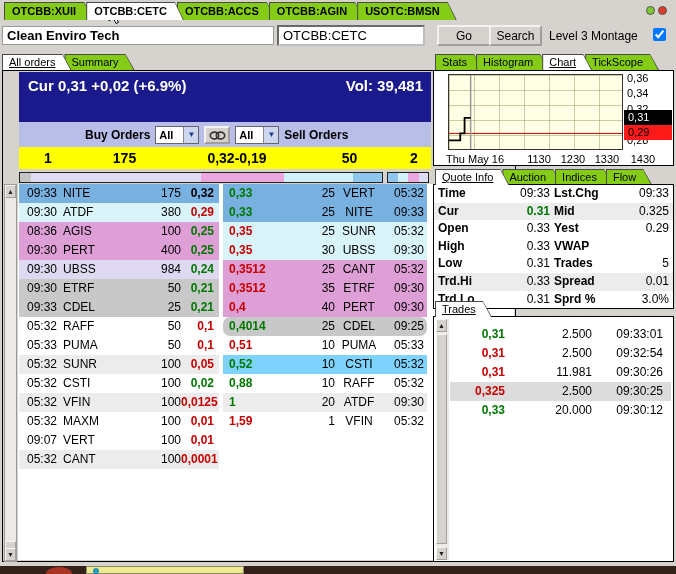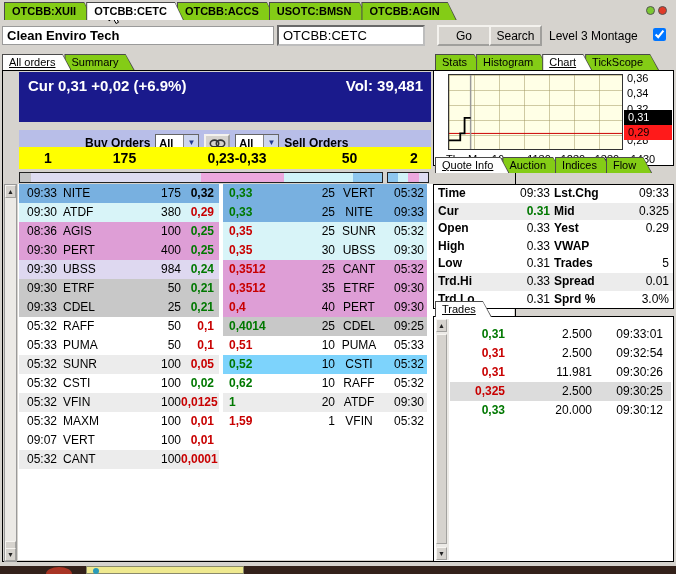--- a/index.html
+++ b/index.html
@@ -83,24 +83,24 @@
       <div class="tabo">
         <div class="tabi">OTCBB:XUII</div>
       </div>
       <div class="tabo active">
         <div class="tabi">OTCBB:CETC</div>
       </div>
       <div class="tabo">
         <div class="tabi">OTCBB:ACCS</div>
       </div>
       <div class="tabo">
+        <div class="tabi">OTCBB:AGIN</div>
+      </div>
+      <div class="tabo">
         <div class="tabi">USOTC:BMSN</div>
-      </div>
-      <div class="tabo">
-        <div class="tabi">OTCBB:AGIN</div>
       </div>
     </div>
   <div class="circlebtn" style="left: 646px; top: 6px; background: rgb(124, 200, 50);" id="wc-0"></div>
   <div class="circlebtn" style="left: 658px; top: 6px; background: rgb(224, 58, 40);" id="wc-1"></div>
 
   <div class="namefield">Clean Enviro Tech</div>
   <input class="syminput" id="symbol-input" value="OTCBB:CETC" style="">
   <button class="btn" style="left:437px; top:25px; width:54px;">Go</button>
   <button class="btn" style="left:489px; top:25px; width:53px;">Search</button>
   <span class="montage-label">Level 3 Montage</span>
@@ -127,42 +127,42 @@
       <div class="tabo sm">
         <div class="tabi">TickScope</div>
       </div>
     </div>
 
   <div class="leftbox">
     <div class="banner" id="banner" style="background: rgb(26, 26, 140);">
       <span class="cur">Cur 0,31 +0,02 (+6.9%)</span>
       <span class="vol">Vol: 39,481</span>
     </div>
-    <div class="filterrow" id="filterrow" style="background: rgb(184, 190, 232); margin-top: 8px;">
+    <div class="filterrow" id="filterrow" style="background: rgb(184, 190, 232);">
       <b style="margin-left:66px;">Buy Orders</b>
       <span class="combo">
         <span class="txt">All</span>
         <span class="arr">▼</span>
       </span>
       <span class="linkbtn">
         <svg width="17" height="11">
           <ellipse cx="5.5" cy="5.5" rx="4.2" ry="3.4" fill="none" stroke="#333" stroke-width="1.6"></ellipse>
           <ellipse cx="11.5" cy="5.5" rx="4.2" ry="3.4" fill="none" stroke="#333" stroke-width="1.6"></ellipse>
         </svg>
       </span>
       <span class="combo">
         <span class="txt">All</span>
         <span class="arr">▼</span>
       </span>
       <b>Sell Orders</b>
     </div>
     <div class="yellowrow" id="yellowrow" style="background: rgb(255, 255, 0);">
       <div>1</div>
       <div>175</div>
-      <div>0,23-0,33</div>
+      <div>0,32-0,19</div>
       <div>50</div>
       <div>2</div>
     </div>
     <div class="depth" style="left:16px; width:364px;" id="depth-left">
         <div style="height: 100%; width: 3%; background: rgb(196, 196, 196);"></div>
         <div style="height: 100%; width: 47%; background: rgb(222, 220, 242);"></div>
         <div style="height: 100%; width: 23%; background: rgb(236, 168, 222);"></div>
         <div style="height: 100%; width: 19%; background: rgb(208, 242, 248);"></div>
         <div style="height: 100%; width: 8%; background: rgb(142, 198, 238);"></div>
       </div>
@@ -308,40 +308,40 @@
           <div class="s-size">35</div>
           <div class="s-mmid">ETRF</div>
           <div class="s-time">09:30</div>
         </div>
         <div class="orow sellgrid" style="background: rgb(222, 158, 214);">
           <div class="s-price" style="color: rgb(200, 0, 0);">0,4</div>
           <div class="s-size">40</div>
           <div class="s-mmid">PERT</div>
           <div class="s-time">09:30</div>
         </div>
-        <div class="orow sellgrid" style="background: rgb(200, 200, 200);">
+        <div class="orow sellgrid" style="background: rgb(200, 200, 200); border-radius: 7px;">
           <div class="s-price" style="color: rgb(0, 120, 0);">0,4014</div>
           <div class="s-size">25</div>
           <div class="s-mmid">CDEL</div>
           <div class="s-time">09:25</div>
         </div>
         <div class="orow sellgrid" style="background: rgb(255, 255, 255);">
           <div class="s-price" style="color: rgb(200, 0, 0);">0,51</div>
           <div class="s-size">10</div>
           <div class="s-mmid">PUMA</div>
           <div class="s-time">05:33</div>
         </div>
         <div class="orow sellgrid" style="background: #7dd3fc;">
           <div class="s-price" style="color: rgb(0, 120, 0);">0,52</div>
           <div class="s-size">10</div>
           <div class="s-mmid">CSTI</div>
           <div class="s-time">05:32</div>
         </div>
         <div class="orow sellgrid" style="background: rgb(255, 255, 255);">
-          <div class="s-price" style="color: rgb(0, 120, 0);">0,62</div>
+          <div class="s-price" style="color: rgb(0, 120, 0);">0,88</div>
           <div class="s-size">10</div>
           <div class="s-mmid">RAFF</div>
           <div class="s-time">05:32</div>
         </div>
         <div class="orow sellgrid" style="background: rgb(236, 236, 236);">
           <div class="s-price" style="color: rgb(0, 120, 0);">1</div>
           <div class="s-size">20</div>
           <div class="s-mmid">ATDF</div>
           <div class="s-time">09:30</div>
         </div>
@@ -370,21 +370,21 @@
         <div class="pricebox" style="top: 38.8421px; background: rgb(0, 0, 0); color: rgb(255, 255, 255);">0,31</div>
         <div class="pricebox" style="top: 54.4211px; background: rgb(255, 26, 26); color: rgb(0, 0, 0);">0,29</div>
         <span class="xlab" style="left: 12px; width: 70px; text-align: left; display: inline-block; position: absolute;">Thu May 16</span>
         <span class="xlab" style="left: 88px; width: 34px; text-align: center; display: inline-block; position: absolute;">1130</span>
         <span class="xlab" style="left: 122px; width: 34px; text-align: center; display: inline-block; position: absolute;">1230</span>
         <span class="xlab" style="left: 156px; width: 34px; text-align: center; display: inline-block; position: absolute;">1330</span>
         <span class="xlab" style="left: 192px; width: 34px; text-align: center; display: inline-block; position: absolute;">1430</span>
       </div>
   </div>
 
-  <div class="tab-row" style="left:435px; top:156px; height:17px;" id="quote-tabs">
+  <div class="tab-row" style="left:435px; top:168px; height:17px;" id="quote-tabs">
       <div class="tabo sm active">
         <div class="tabi">Quote Info</div>
       </div>
       <div class="tabo sm">
         <div class="tabi">Auction</div>
       </div>
       <div class="tabo sm">
         <div class="tabi">Indices</div>
       </div>
       <div class="tabo sm">

